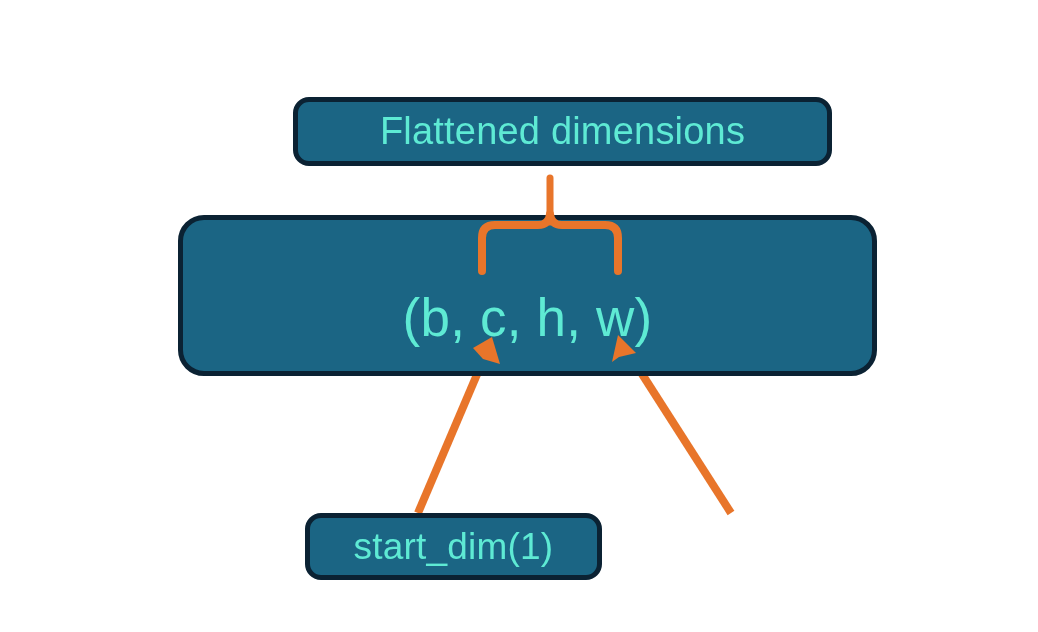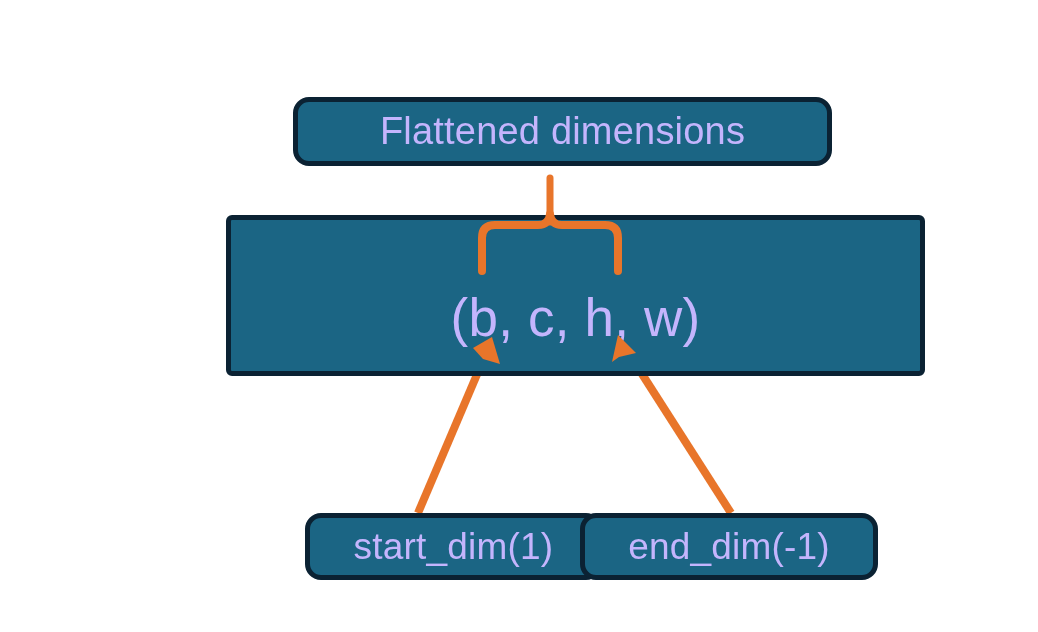--- a/index.html
+++ b/index.html
@@ -23,42 +23,41 @@
   }
   .node-box {
     position: absolute;
     box-sizing: border-box;
     background: #1b6584;
     border: 5px solid #0b2233;
     border-radius: 20px;
     display: flex;
     align-items: center;
     justify-content: center;
-    color: #c4b5fd;
+    color: #5eead4;
     font-family: "Liberation Sans", sans-serif;
     font-weight: 400;
     letter-spacing: 0.2px;
     white-space: nowrap;
     user-select: none;
   }
   #box-flattened {
     left: 293px;
     top: 97px;
     width: 539px;
     height: 69px;
     border-radius: 16px;
     font-size: 38px;
   }
   #box-shape {
     left: 178px;
     top: 215px;
     width: 699px;
     height: 161px;
-    border-radius: 6px;
-    margin-left: 48px;
+    border-radius: 26px;
   }
   #box-shape .shape-text {
     font-size: 53px;
     line-height: 1;
     position: relative;
     top: 22px;
   }
   #box-start-dim {
     left: 268px;
     top: 513px;
@@ -109,23 +108,20 @@
   </div>
 
   <div class="node-box" id="box-shape">
     <span class="shape-text">(b, c, h, w)</span>
   </div>
 
   <div class="node-box" id="box-start-dim">
     <span class="box-text">start_dim(1)</span>
   </div>
 
-  <div class="node-box" id="box-end-dim">
-    <span class="box-text">end_dim(-1)</span>
-  </div>
 
   <svg id="svg-over" class="overlay-svg" viewBox="0 0 1038 632">
 
     <g fill="none" stroke="#e8752a" stroke-width="8" stroke-linecap="round" stroke-linejoin="round">
       <path d="M 482 271
                L 482 238
                Q 482 225 495 225
                L 538 225
                Q 549 225 550 214
                Q 551 225 562 225

